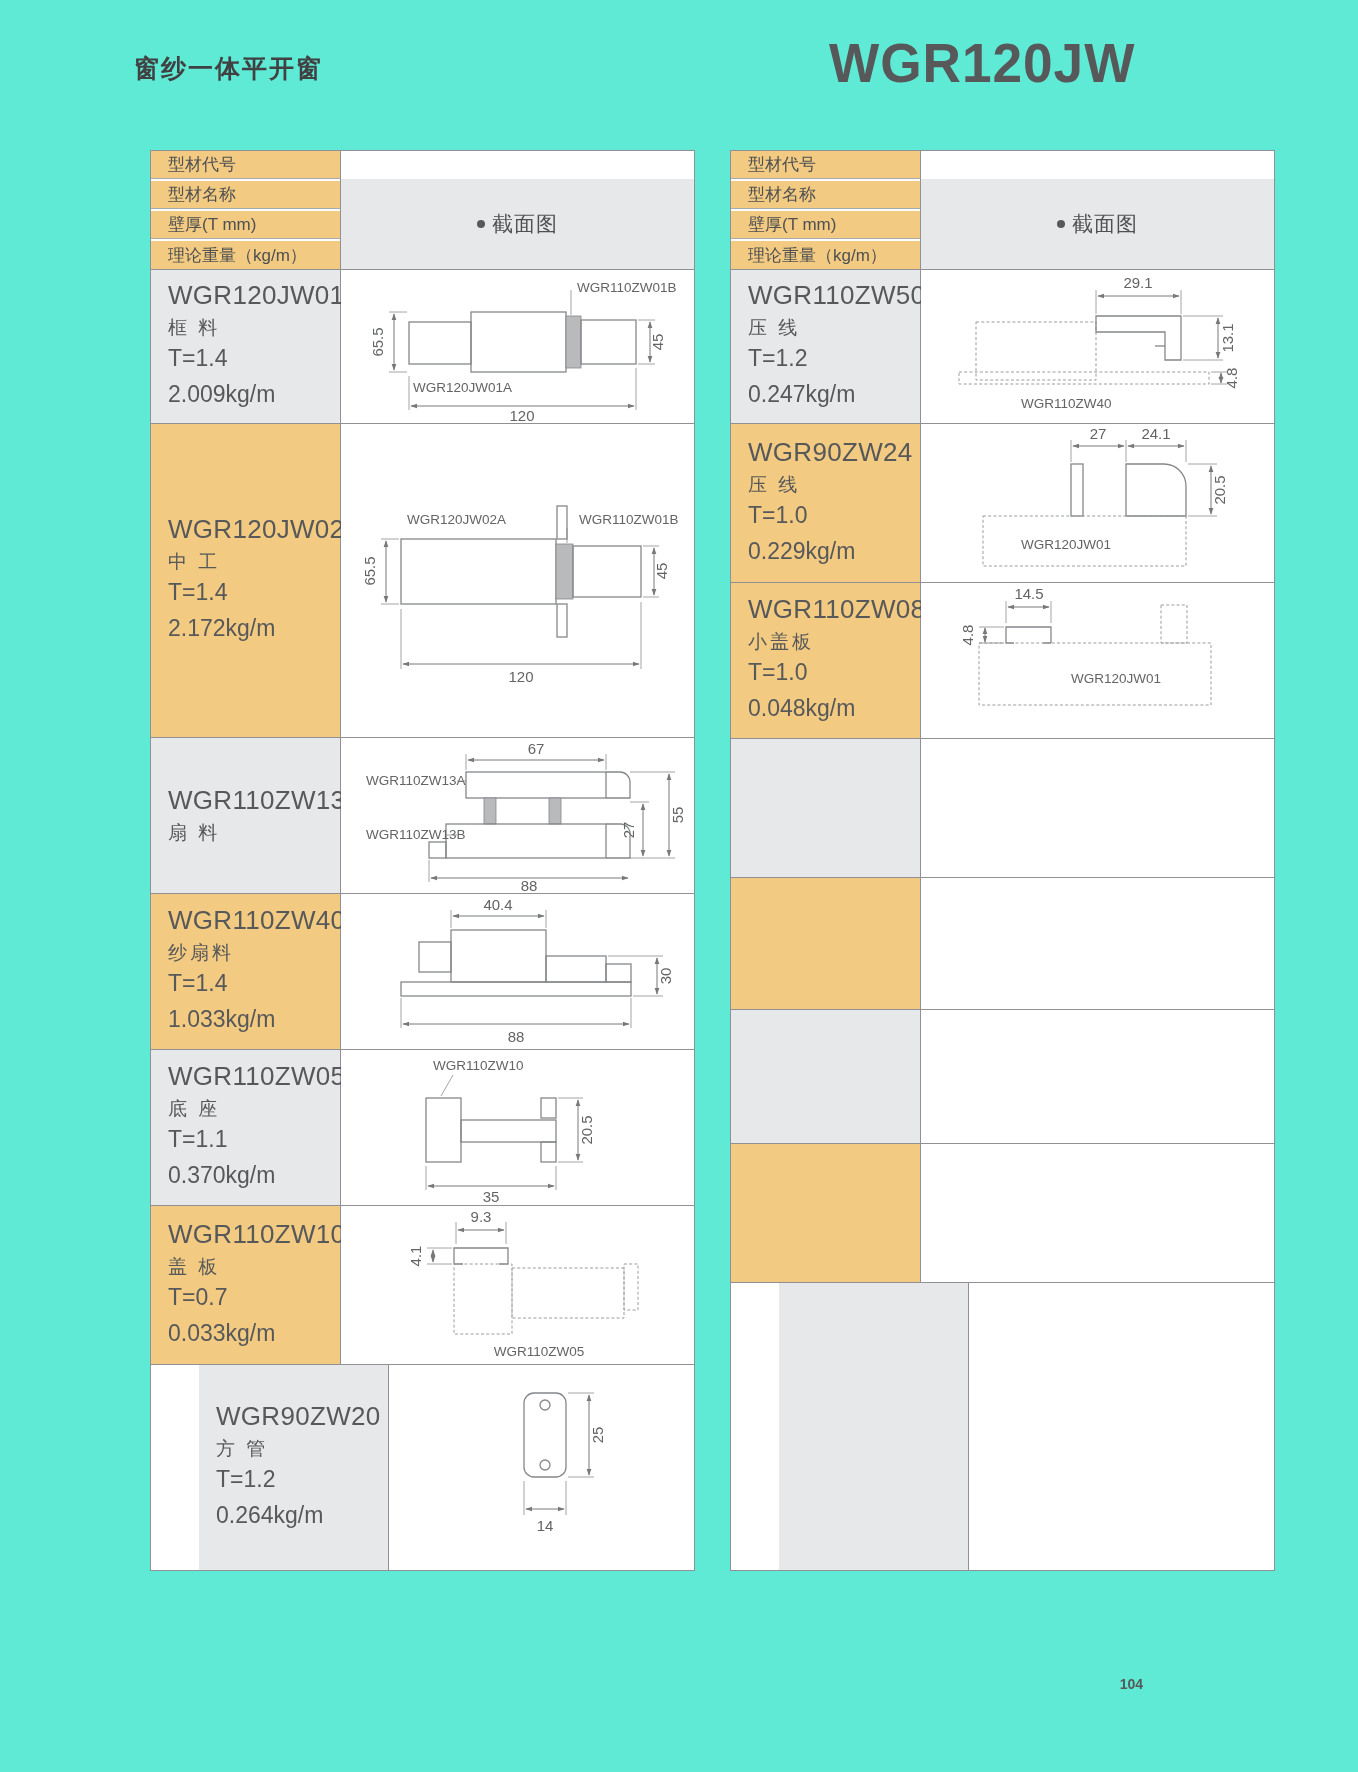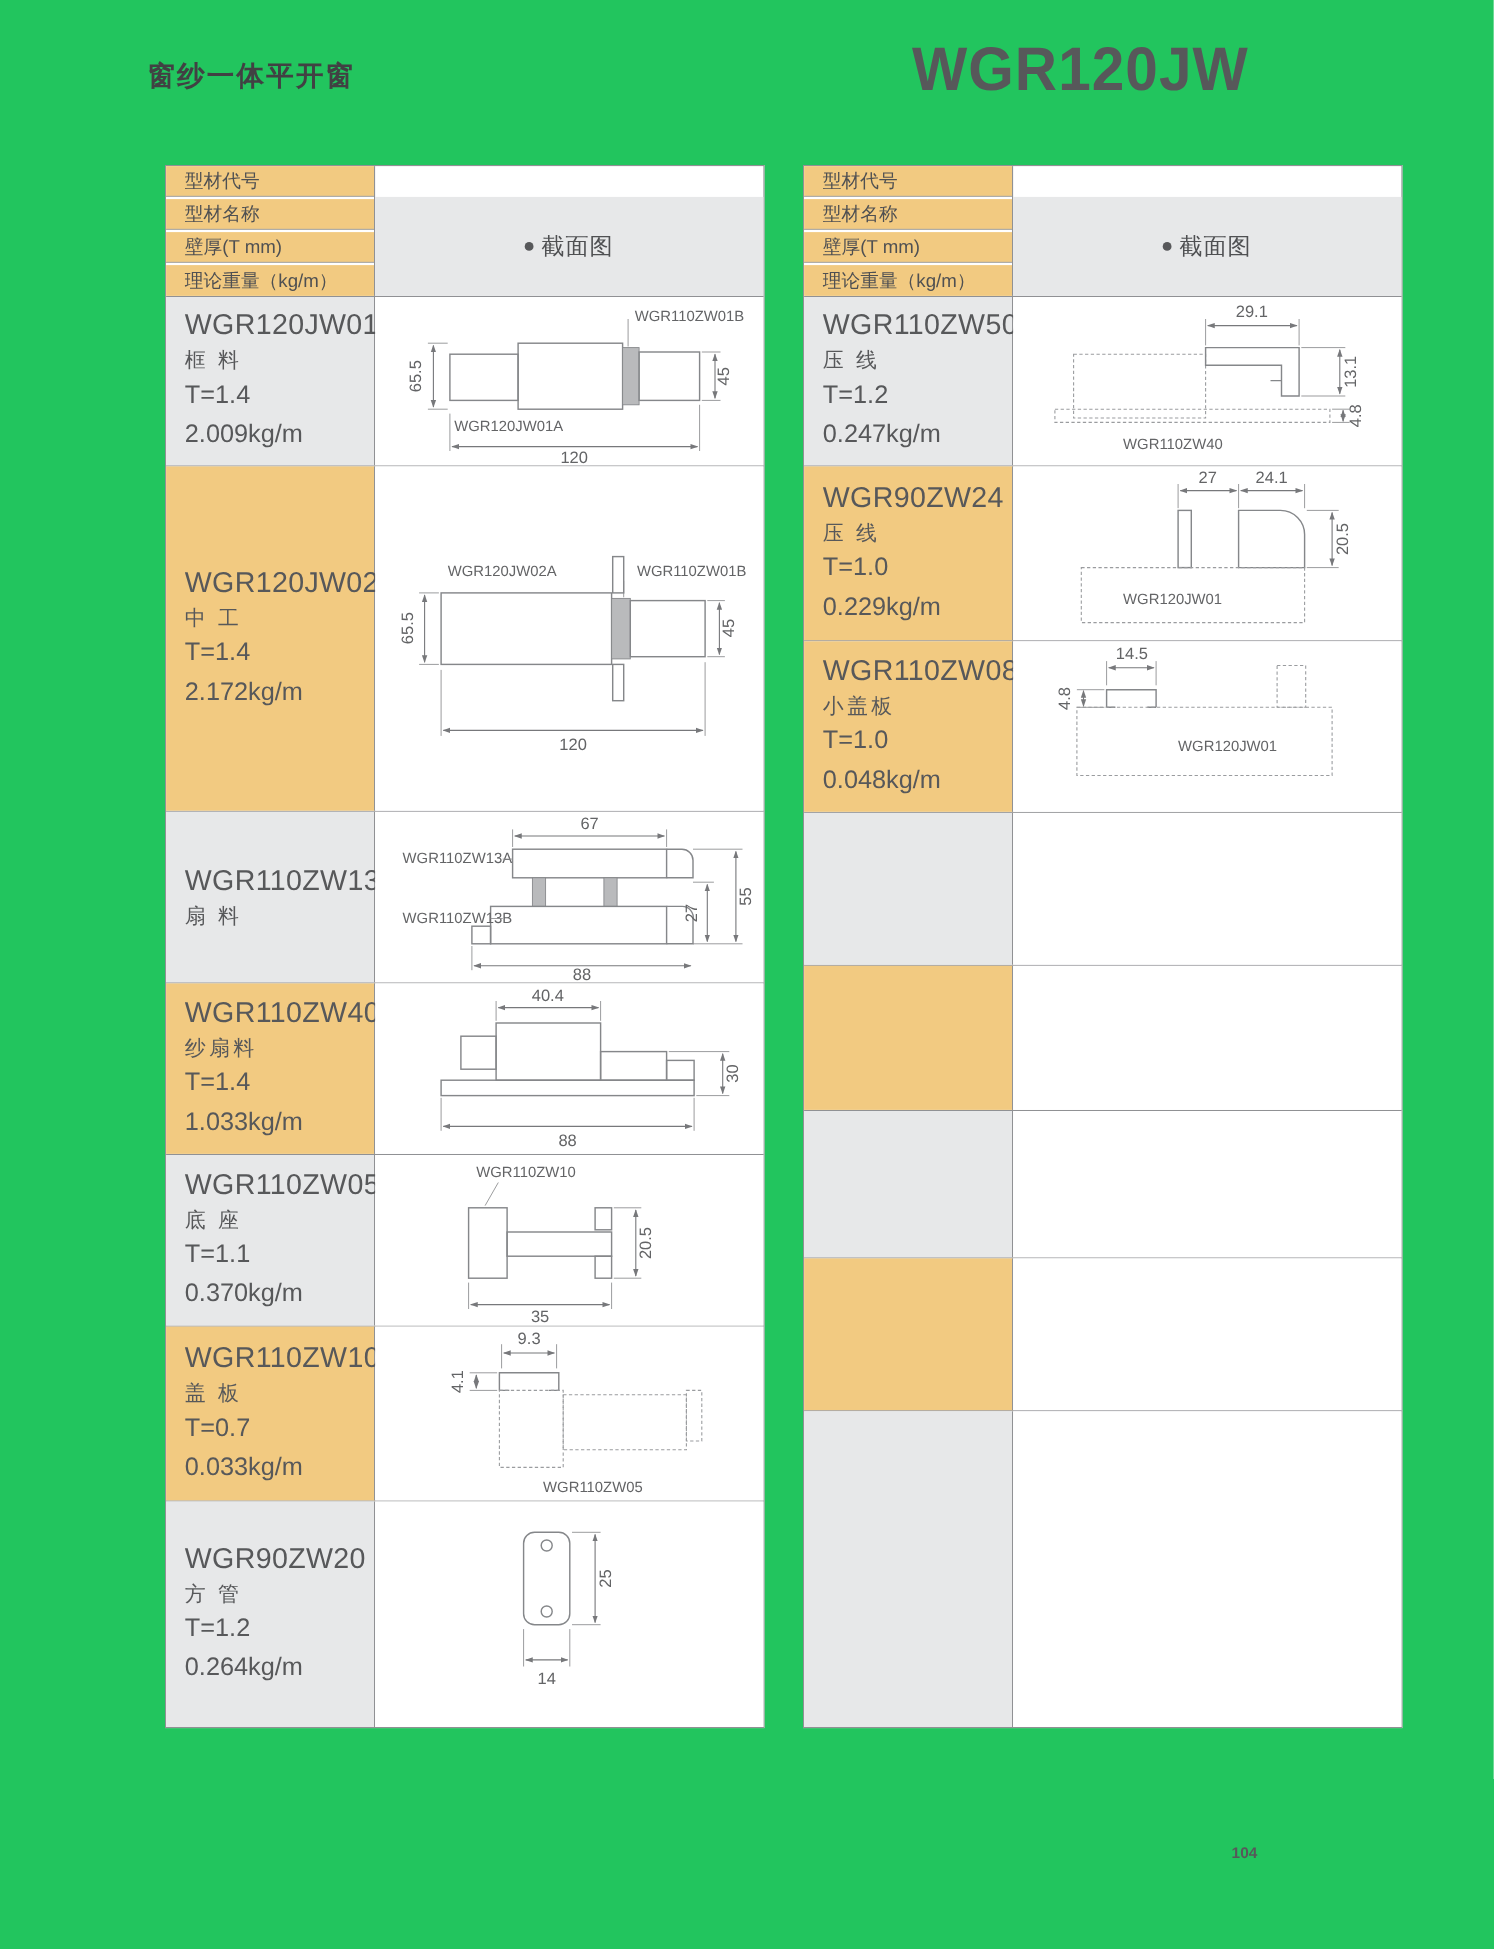--- a/index.html
+++ b/index.html
@@ -1,16 +1,16 @@
 <!DOCTYPE html>
 <html><head>
 <meta charset="utf-8">
 <style>
   html,body{margin:0;padding:0;background:#fff;}
-  #page{position:relative;width:1358px;height:1772px;background:#22c55e;
+  #page{position:relative;width:1358px;height:1772px;background:#5eead4;
         font-family:"Liberation Sans", sans-serif;color:#58595b;overflow:hidden;}
 
   
   .title-cn{position:absolute;left:134px;top:52px;font-size:25px;font-weight:600;
             letter-spacing:2px;color:#414143;}
   .title-model{position:absolute;right:223px;top:30px;font-size:56px;font-weight:700;
                letter-spacing:1px;color:#57585a;transform:scaleX(.95);transform-origin:right;}
   .page-num{position:absolute;right:215px;top:1676px;font-size:14px;font-weight:700;color:#57585a;}
 
   
@@ -23,21 +23,21 @@
       display:flex;flex-direction:column;row-gap:2px;}
   .hcell{flex:0 0 28px;height:28px;box-sizing:border-box;background:#F2CA81;
          border-bottom:1px solid #a8a9ab;display:flex;align-items:center;
          padding-left:17px;font-size:17px;color:#4f5052;}
   .hcell:last-child{border-bottom:0;}
   .hsec{flex:1;background:#E7E8E9;display:flex;align-items:center;justify-content:center;
         font-size:21px;letter-spacing:1px;color:#4f5052;margin-top:28px;}
   .bullet{display:inline-block;width:8px;height:8px;border-radius:50%;background:#57585a;margin-right:7px;}
 
   .trow{display:flex;border-bottom:1px solid #909194;box-sizing:border-box;}
-  .trow:last-child{border-bottom:0;}
+  .trow:last-child{border-bottom:0;padding-left:48px;}
   .lc{width:190px;box-sizing:border-box;border-right:1px solid #909194;
       display:flex;flex-direction:column;justify-content:center;padding-left:17px;}
   .bg-g{background:#E7E8E9;}
   .bg-o{background:#F2CA81;}
   .code{font-size:26px;letter-spacing:.3px;color:#57585a;}
   .cname{font-size:19px;margin-top:4px;letter-spacing:3px;color:#57585a;}
   .specs{font-size:23px;line-height:1.55;color:#57585a;}
   .dc{flex:1;position:relative;background:#fff;}
   .dc svg{position:absolute;left:0;top:0;}
 

